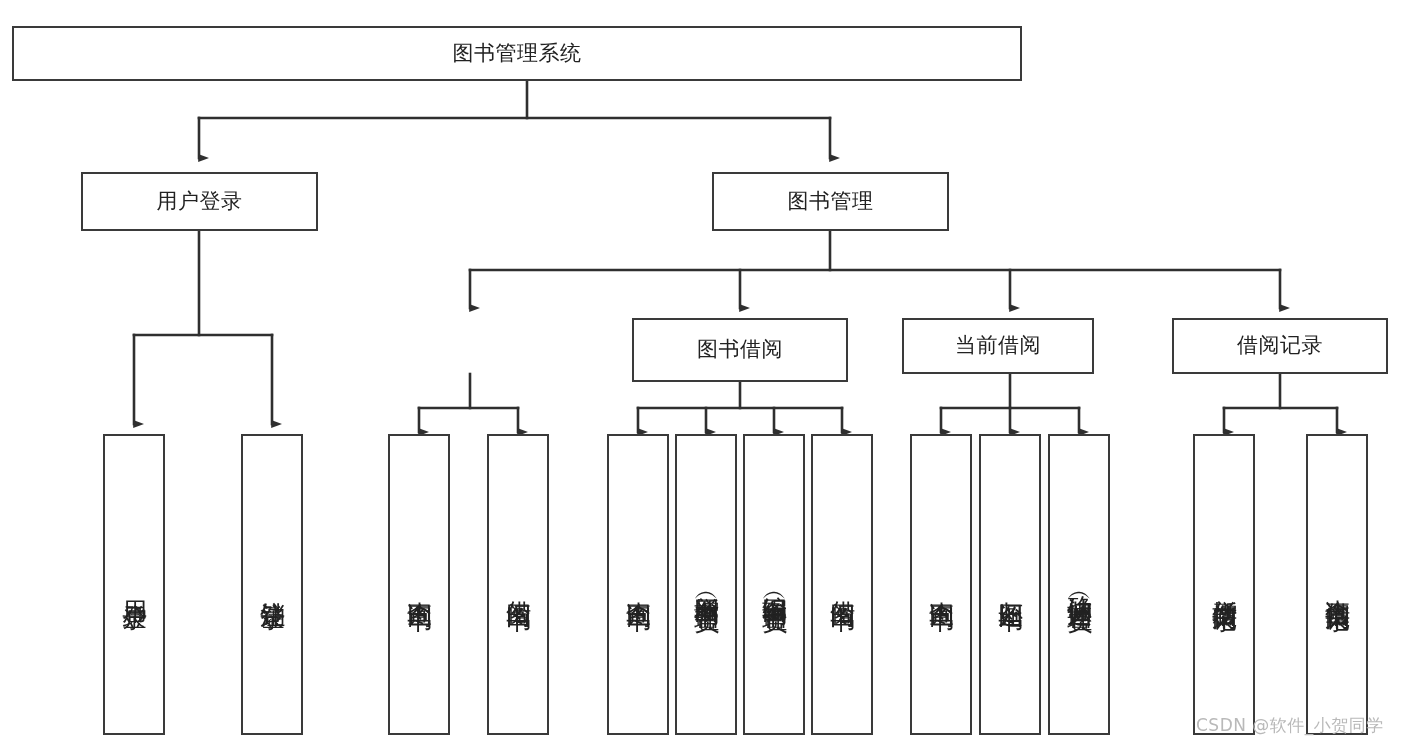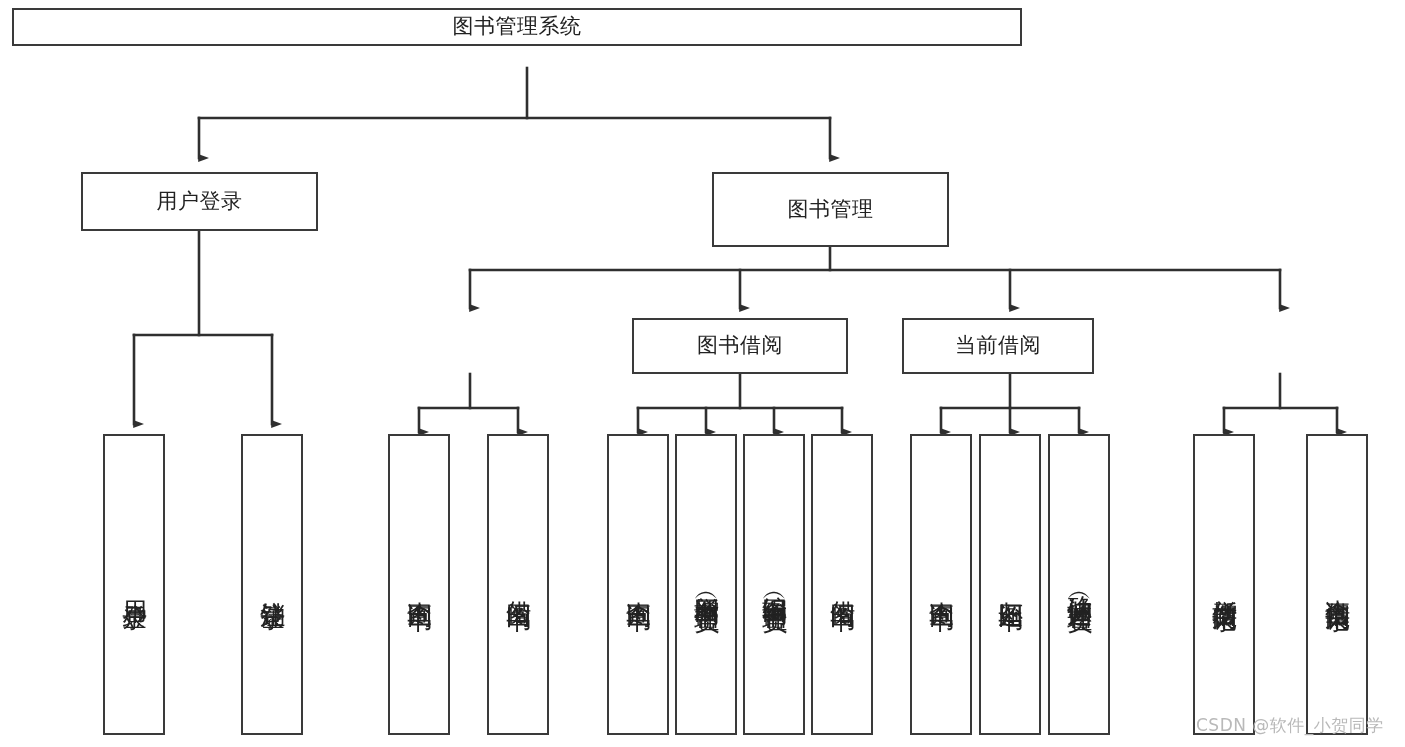--- a/index.html
+++ b/index.html
@@ -101,36 +101,39 @@
       <line x1="1010" y1="408" x2="1010" y2="432" marker-end="url(#arrow)"></line>
       <line x1="1079" y1="408" x2="1079" y2="432" marker-end="url(#arrow)"></line>
 
       <line x1="1280" y1="374" x2="1280" y2="408"></line>
       <line x1="1224" y1="408" x2="1337" y2="408"></line>
       <line x1="1224" y1="408" x2="1224" y2="432" marker-end="url(#arrow)"></line>
       <line x1="1337" y1="408" x2="1337" y2="432" marker-end="url(#arrow)"></line>
     </g>
   </svg>
 
-  <div class="node h root" style="left:12px;top:8px;width:1010px;height:38px;">
+  <div class="node h root" style="left:12px;top:26px;width:1010px;height:55px;">
     <span class="label">图书管理系统</span>
   </div>
 
   <div class="node h" style="left:81px;top:172px;width:237px;height:59px;">
     <span class="label">用户登录</span>
   </div>
-  <div class="node h" style="left:712px;top:172px;width:237px;height:75px;">
+  <div class="node h" style="left:712px;top:172px;width:237px;height:59px;">
     <span class="label">图书管理</span>
   </div>
 
-  <div class="node h" style="left:632px;top:318px;width:216px;height:56px;text-align:center;">
+  <div class="node h" style="left:632px;top:318px;width:216px;height:64px;text-align:center;">
     <span class="label">图书借阅</span>
   </div>
   <div class="node h" style="left:902px;top:318px;width:192px;height:56px;">
     <span class="label">当前借阅</span>
+  </div>
+  <div class="node h" style="left:1172px;top:318px;width:216px;height:56px;">
+    <span class="label">借阅记录</span>
   </div>
 
   <div class="node v" style="left:103px;top:434px;width:62px;height:301px;">
     <span class="label">用户登录</span>
   </div>
   <div class="node v" style="left:241px;top:434px;width:62px;height:301px;">
     <span class="label">注销登录</span>
   </div>
 
   <div class="node v" style="left:388px;top:434px;width:62px;height:301px;">

